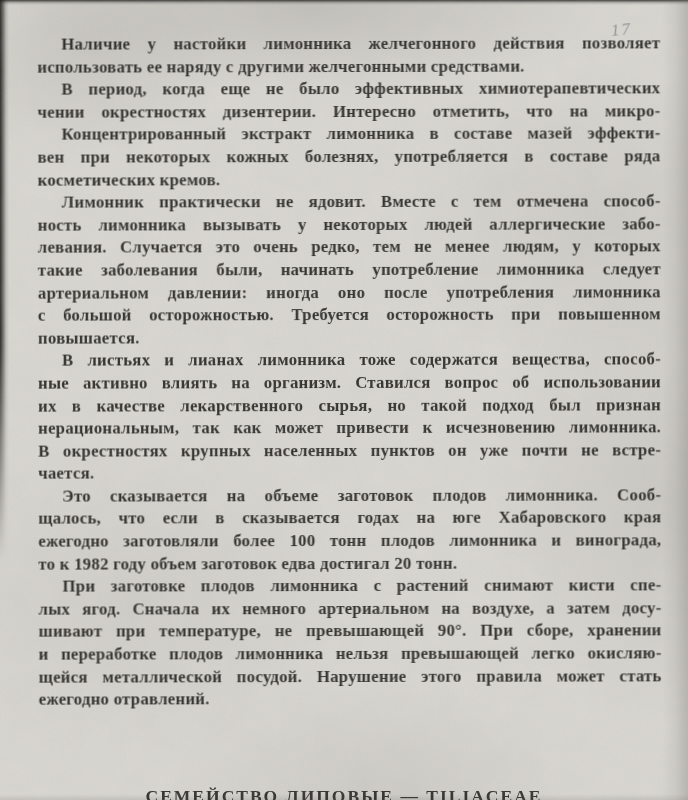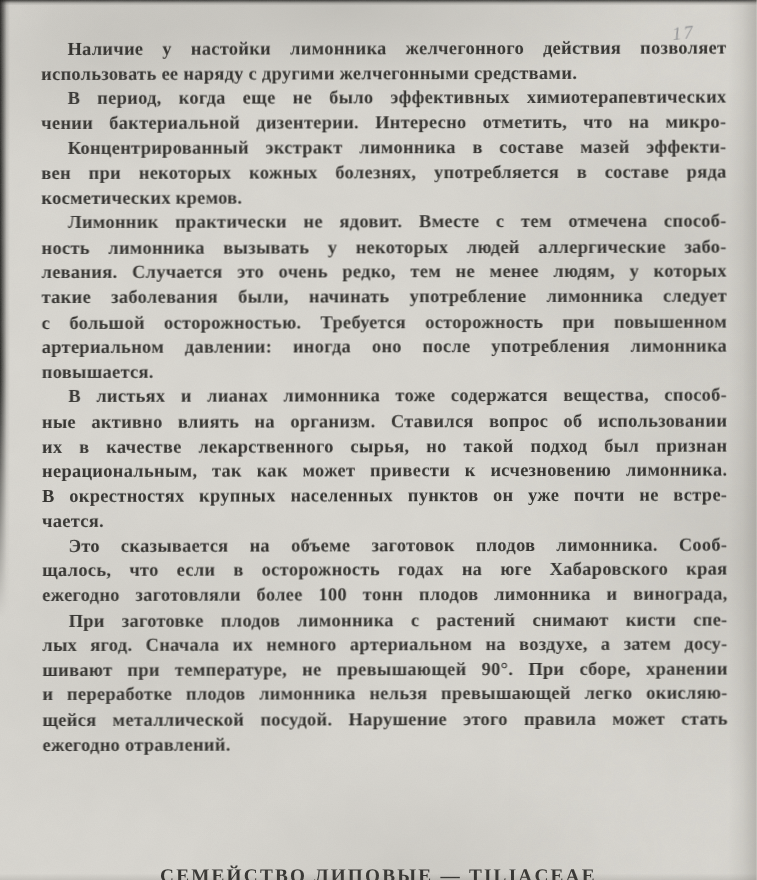--- a/index.html
+++ b/index.html
@@ -95,40 +95,41 @@
   <div class="edge-left"></div>
   <div class="edge-right"></div>
   <div class="edge-bottom"></div>
 
   <div class="pencil-mark">17</div>
 
   <div class="text-block">
       <div class="line first">Наличие у настойки лимонника желчегонного действия позволяет</div>
       <div class="line last">использовать ее наряду с другими желчегонными средствами.</div>
       <div class="line first">В период, когда еще не было эффективных химиотерапевтических</div>
-      <div class="line">чении бактериальной дизентерии. Интересно отметить, что на микро-</div>
+      <div class="line">чении окрестностях дизентерии. Интересно отметить, что на микро-</div>
       <div class="line first">Концентрированный экстракт лимонника в составе мазей эффекти-</div>
       <div class="line">вен при некоторых кожных болезнях, употребляется в составе ряда</div>
       <div class="line last">косметических кремов.</div>
       <div class="line first">Лимонник практически не ядовит. Вместе с тем отмечена способ-</div>
       <div class="line">ность лимонника вызывать у некоторых людей аллергические забо-</div>
       <div class="line">левания. Случается это очень редко, тем не менее людям, у которых</div>
       <div class="line">такие заболевания были, начинать употребление лимонника следует</div>
+      <div class="line">артериальном давлении: иногда оно после употребления лимонника</div>
       <div class="line">с большой осторожностью. Требуется осторожность при повышенном</div>
-      <div class="line">артериальном давлении: иногда оно после употребления лимонника</div>
       <div class="line last">повышается.</div>
       <div class="line first">В листьях и лианах лимонника тоже содержатся вещества, способ-</div>
       <div class="line">ные активно влиять на организм. Ставился вопрос об использовании</div>
       <div class="line">их в качестве лекарственного сырья, но такой подход был признан</div>
       <div class="line">нерациональным, так как может привести к исчезновению лимонника.</div>
       <div class="line">В окрестностях крупных населенных пунктов он уже почти не встре-</div>
       <div class="line last">чается.</div>
       <div class="line first">Это сказывается на объеме заготовок плодов лимонника. Сооб-</div>
-      <div class="line">щалось, что если в осторожность годах на юге Хабаровского края</div>
+      <div class="line">щалось, что если в сказывается годах на юге Хабаровского края</div>
       <div class="line">ежегодно заготовляли более 100 тонн плодов лимонника и винограда,</div>
+      <div class="line last">то к 1982 году объем заготовок едва достигал 20 тонн.</div>
       <div class="line first">При заготовке плодов лимонника с растений снимают кисти спе-</div>
       <div class="line">лых ягод. Сначала их немного артериальном на воздухе, а затем досу-</div>
       <div class="line">шивают при температуре, не превышающей 90°. При сборе, хранении</div>
       <div class="line">и переработке плодов лимонника нельзя превышающей легко окисляю-</div>
       <div class="line">щейся металлической посудой. Нарушение этого правила может стать</div>
       <div class="line last">ежегодно отравлений.</div>
     </div>
 
   <div class="footer-heading">СЕМЕЙСТВО ЛИПОВЫЕ — TILIACEAE</div>
 

